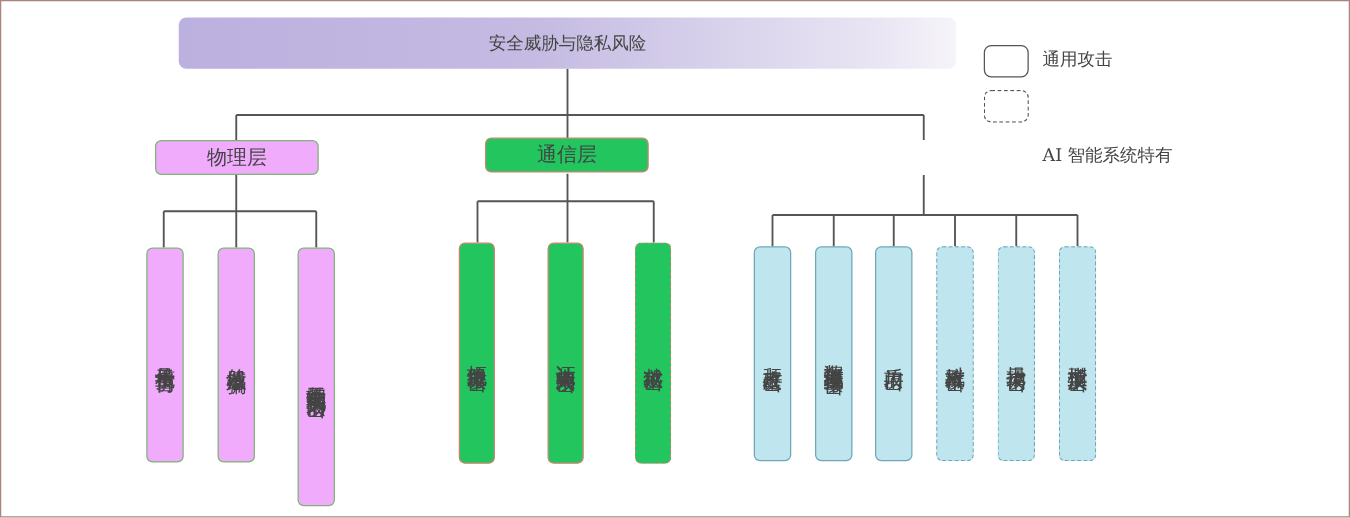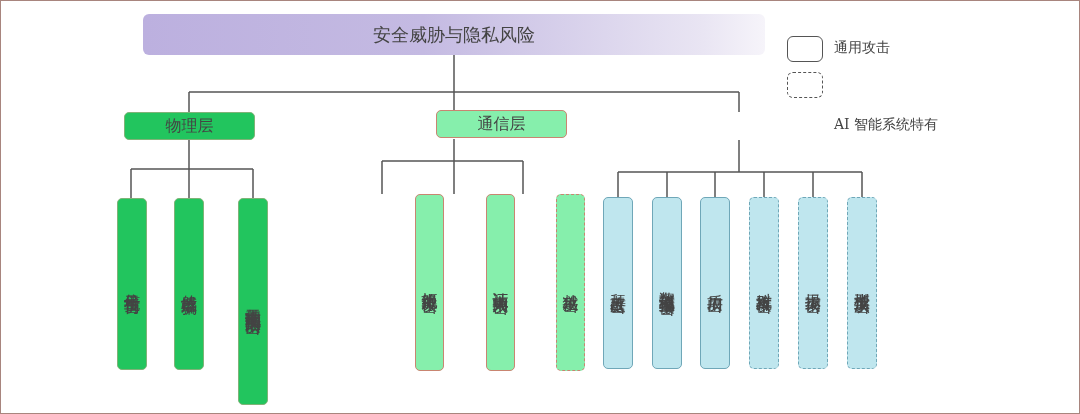--- a/index.html
+++ b/index.html
@@ -7,37 +7,37 @@
   .frame {
     position: absolute; left: 0; top: 0; width: 1078px; height: 412px;
     border: 1px solid #a8857e; background: #fff;
     font-family: "DejaVu Sans", sans-serif; color: #444;
   }
   .root {
     position: absolute; left: 142px; top: 13px; width: 622px; height: 41px;
     border-radius: 6px;
     background: linear-gradient(90deg, #bcb0df 0%, #c4bae2 45%, #e9e5f3 90%, #f6f4fa 100%);
     display: flex; align-items: center; justify-content: center;
-    font-size: 18px; color: #444;
+    font-size: 14px; color: #444;
   }
   .layer {
     position: absolute; height: 28px; border-radius: 5px; border: 1.5px solid;
     display: flex; align-items: center; justify-content: center;
     font-size: 16px; color: #444; box-sizing: border-box;
   }
   .leaf {
     position: absolute; width: 30px; border-radius: 5px; border: 1.5px solid;
     box-sizing: border-box;
     display: flex; align-items: center; justify-content: center;
     font-size: 16px; color: #444;
   }
   .leaf span { writing-mode: vertical-rl; text-orientation: upright; letter-spacing: 1px; line-height: 1; }
   .dashed { border-style: dashed; }
-  .green { background: #22c55e; border-color: #7fb377; }
-  .red { background: #86efac; border-color: #c98571; margin-left: 48px; }
+  .green { background: #f0abfc; border-color: #7fb377; }
+  .red { background: #22c55e; border-color: #c98571; }
   .blue { background: #bfe6ee; border-color: #6fa7b8; }
   svg.lines { position: absolute; left: 0; top: 0; }
   .legend-box {
     position: absolute; width: 36px; height: 26px; border: 1.5px solid #555; border-radius: 6px; box-sizing: border-box;
   }
   .legend-label { position: absolute; font-size: 14px; color: #444; }
 </style>
 </head>
 <body>
 

